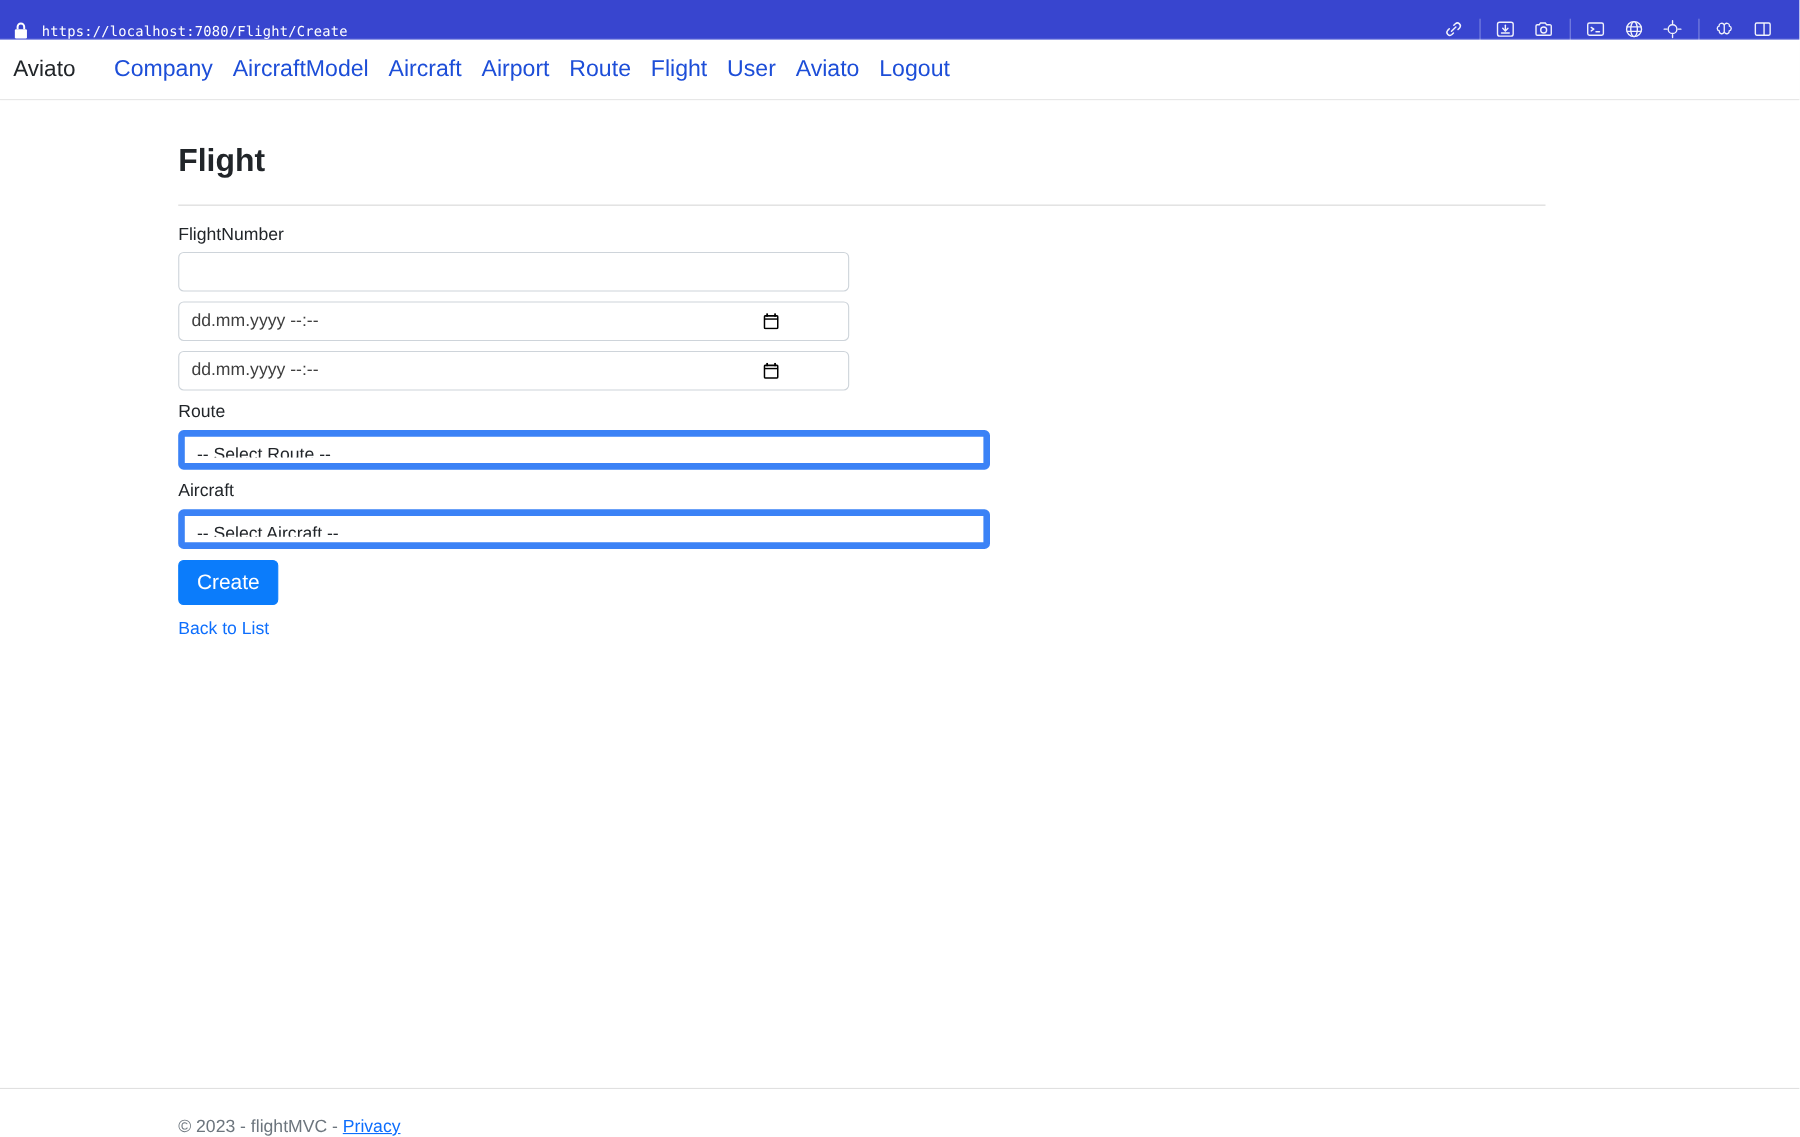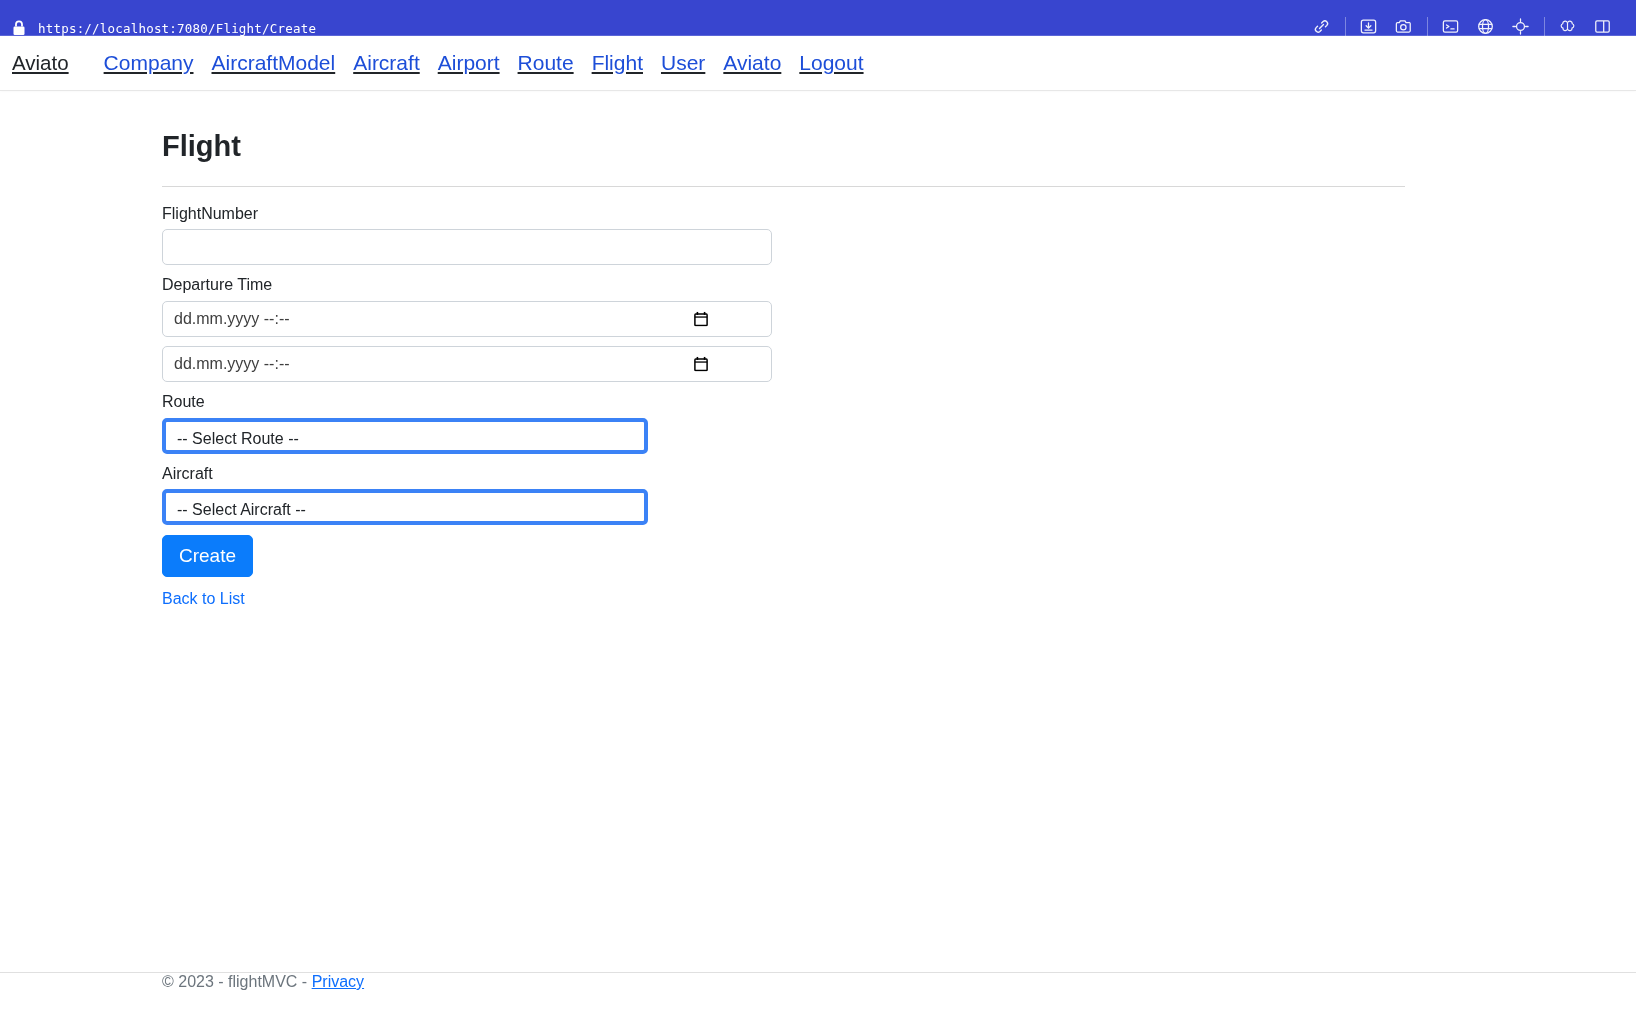--- a/index.html
+++ b/index.html
@@ -78,21 +78,20 @@
 
   
   .navbar {
     height: 55px;
     background: #ffffff;
     border-bottom: 1px solid #e7e7e7;
     display: flex;
     align-items: center;
     padding: 0 0 0 12px;
     box-shadow: 0 1px 2px rgba(0,0,0,0.025);
-    text-decoration: underline;
   }
   .brand {
     font-size: 20.5px;
     color: #212529;
     margin-right: 26px;
     text-decoration: none;
     white-space: nowrap;
     cursor: pointer;
   }
   .nav-links {
@@ -179,29 +178,29 @@
     top: 50%;
     transform: translateY(-50%);
     width: 14px;
     height: 15px;
     cursor: pointer;
   }
   .cal-icon svg { display: block; width: 100%; height: 100%; }
 
   .select-control {
     display: block;
-    width: 486px;
+    width: 738px;
     height: 36px;
     padding: 5px 11px;
     font-family: "Liberation Sans", sans-serif;
     font-size: 16px;
     line-height: 24px;
     color: #212529;
     background: #ffffff;
-    border: 4px solid #3b82f6;
+    border: 6px solid #3b82f6;
     border-radius: 5px;
     outline: none;
     margin-bottom: 9px;
     appearance: none;
     -webkit-appearance: none;
     cursor: pointer;
   }
 
   .btn-create {
     display: inline-block;
@@ -224,24 +223,24 @@
     color: #0d6efd;
     cursor: pointer;
   }
 
   
   .footer {
     position: absolute;
     left: 0;
     right: 0;
     bottom: 0;
-    height: 62px;
+    height: 45px;
     border-top: 1px solid #e0e0e0;
     display: flex;
-    align-items: flex-start;
+    align-items: flex-end;
     padding-left: 162px;
     background: #ffffff;
   }
   .footer-text {
     font-size: 16px;
     color: #6c757d;
     white-space: nowrap;
   }
   .footer-link {
     color: #0d6efd;
@@ -347,21 +346,20 @@
 
 <div class="container">
   <h1 class="page-title">Flight</h1>
   <hr class="divider">
 
   <form class="form-area">
 
     <label class="field-label">FlightNumber</label>
     <input class="form-control" type="text" placeholder="" style="">
 
-    <label class="field-label">Departure Time</label>
     <div class="dt-wrap">
       <input class="form-control" type="text" style="">
       <span class="dt-placeholder">dd.mm.yyyy --:--</span>
       <span class="cal-icon">
         <svg viewBox="0 0 14 15" fill="none" xmlns="http://www.w3.org/2000/svg">
           <rect x="0.9" y="2.6" width="12.2" height="11.5" rx="0.8" stroke="#000000" stroke-width="1.5"></rect>
           <rect x="2.6" y="0.4" width="1.6" height="3" fill="#000000"></rect>
           <rect x="9.8" y="0.4" width="1.6" height="3" fill="#000000"></rect>
           <rect x="0.9" y="4.9" width="12.2" height="1.3" fill="#000000"></rect>
         </svg>

